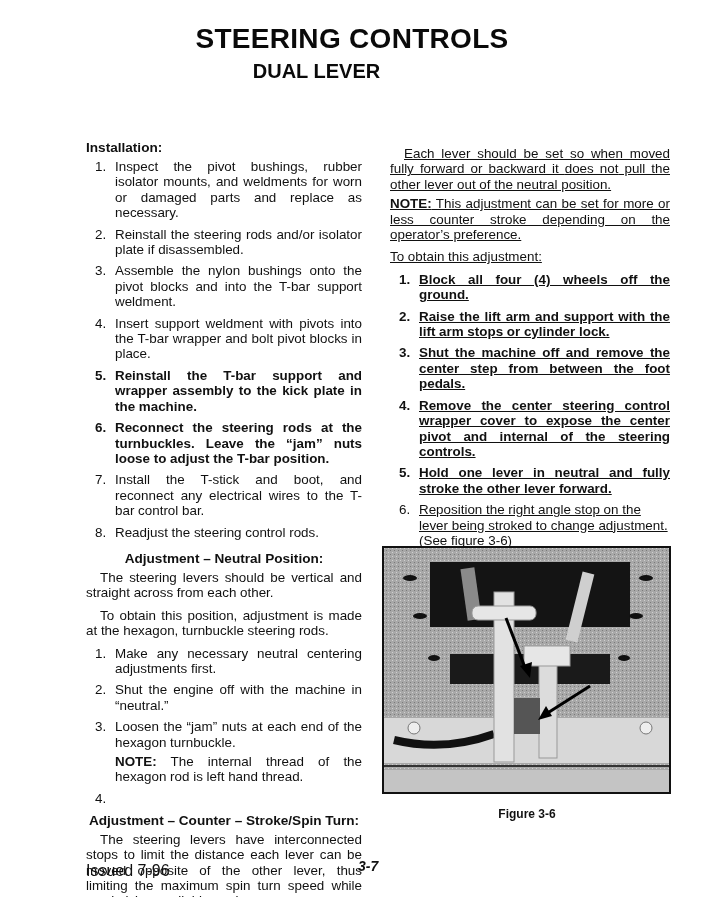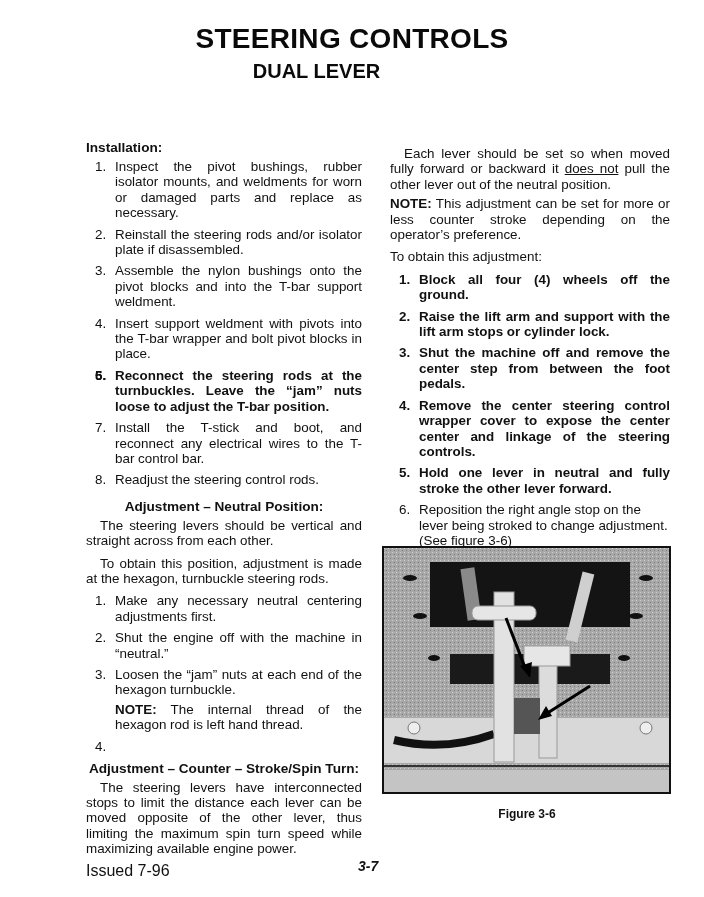--- a/index.html
+++ b/index.html
@@ -11,21 +11,21 @@
     position: absolute; left: 0; top: 22px; width: 704px; text-align: center;
     font-weight: bold; font-size: 28px; letter-spacing: 0.3px; line-height: 34px; color: #0a0a0a;
   }
   .subtitle {
     position: absolute; left: 0; top: 58px; width: 581px; text-align: center;
     font-weight: bold; font-size: 20px; line-height: 26px; color: #0a0a0a;
     padding-left: 52px; box-sizing: border-box;
   }
   .col { position: absolute; font-size: 13.4px; line-height: 15.4px; }
   .col-left { left: 86px; top: 140px; width: 276px; }
-  .col-right { left: 390px; top: 146px; width: 280px; }
+  .col-right { left: 390px; top: 146px; width: 280px; text-decoration: underline; }
   h3 { margin: 0 0 3px 0; font-size: 13.6px; font-weight: bold; line-height: 16px; }
   p { margin: 0 0 7px 0; text-align: justify; }
   p.indent { text-indent: 14px; }
   ol { list-style: none; margin: 0; padding: 0; }
   ol li { position: relative; padding-left: 29px; margin-bottom: 6px; text-align: justify; }
   ol li .num { position: absolute; left: 9px; top: 0; }
   .note-label { font-weight: bold; }
   .u { text-decoration: underline; }
   .bold-item { font-weight: 600; }
   .sec-gap { margin-top: 11px; text-align: center; }
@@ -46,21 +46,21 @@
 <div class="title">STEERING CONTROLS</div>
 <div class="subtitle">DUAL LEVER</div>
 
 <div class="col col-left">
   <h3>Installation:</h3>
   <ol>
     <li><span class="num">1.</span><span>Inspect the pivot bushings, rubber isolator mounts, and weldments for worn or damaged parts and replace as necessary.</span></li>
     <li><span class="num">2.</span><span>Reinstall the steering rods and/or isolator plate if disassembled.</span></li>
     <li><span class="num">3.</span><span>Assemble the nylon bushings onto the pivot blocks and into the T-bar support weldment.</span></li>
     <li><span class="num">4.</span><span>Insert support weldment with pivots into the T-bar wrapper and bolt pivot blocks in place.</span></li>
-    <li class="bold-item"><span class="num">5.</span></li>
+    <li class="bold-item"><span class="num">5.</span><span>Reinstall the T-bar support and wrapper assembly to the kick plate in the machine.</span></li>
     <li class="bold-item"><span class="num">6.</span><span>Reconnect the steering rods at the turnbuckles. Leave the “jam” nuts loose to adjust the T-bar position.</span></li>
     <li><span class="num">7.</span><span>Install the T-stick and boot, and reconnect any electrical wires to the T-bar control bar.</span></li>
     <li><span class="num">8.</span><span>Readjust the steering control rods.</span></li>
   </ol>
 
   <h3 class="sec-gap">Adjustment – Neutral Position:</h3>
   <p class="indent">The steering levers should be vertical and straight across from each other.</p>
   <p class="indent">To obtain this position, adjustment is made at the hexagon, turnbuckle steering rods.</p>
   <ol>
     <li><span class="num">1.</span><span>Make any necessary neutral centering adjustments first.</span></li>
@@ -76,21 +76,21 @@
 </div>
 
 <div class="col col-right">
   <p class="indent" style="margin-bottom:4px;"><span>Each lever should be set so when moved fully forward or backward it </span><span class="u">does not</span><span> pull the other lever out of the neutral position.</span></p>
   <p><span class="note-label">NOTE:</span><span> This adjustment can be set for more or less counter stroke depending on the operator’s preference.</span></p>
   <p>To obtain this adjustment:</p>
   <ol>
     <li class="bold-item"><span class="num">1.</span><span>Block all four (4) wheels off the ground.</span></li>
     <li class="bold-item"><span class="num">2.</span><span>Raise the lift arm and support with the lift arm stops or cylinder lock.</span></li>
     <li class="bold-item"><span class="num">3.</span><span>Shut the machine off and remove the center step from between the foot pedals.</span></li>
-    <li class="bold-item"><span class="num">4.</span><span>Remove the center steering control wrapper cover to expose the center center and linkage of the steering controls.</span></li>
+    <li class="bold-item"><span class="num">4.</span><span>Remove the center steering control wrapper cover to expose the center pivot and internal of the steering controls.</span></li>
     <li class="bold-item"><span class="num">5.</span><span>Hold one lever in neutral and fully stroke the other lever forward.</span></li>
     <li style="text-align:left;"><span class="num">6.</span><span>Reposition the right angle stop on the lever being stroked to change adjustment. (See figure 3-6)</span></li>
     <li><span class="num">7.</span><span>Replace the center wrapper cover and center step plate before returning the machine to service.</span></li>
   </ol>
 </div>
 
 <div class="photo">
   <svg width="285" height="244" viewBox="0 0 285 244">
     <defs>
       <pattern id="grain" width="4" height="4" patternUnits="userSpaceOnUse">

